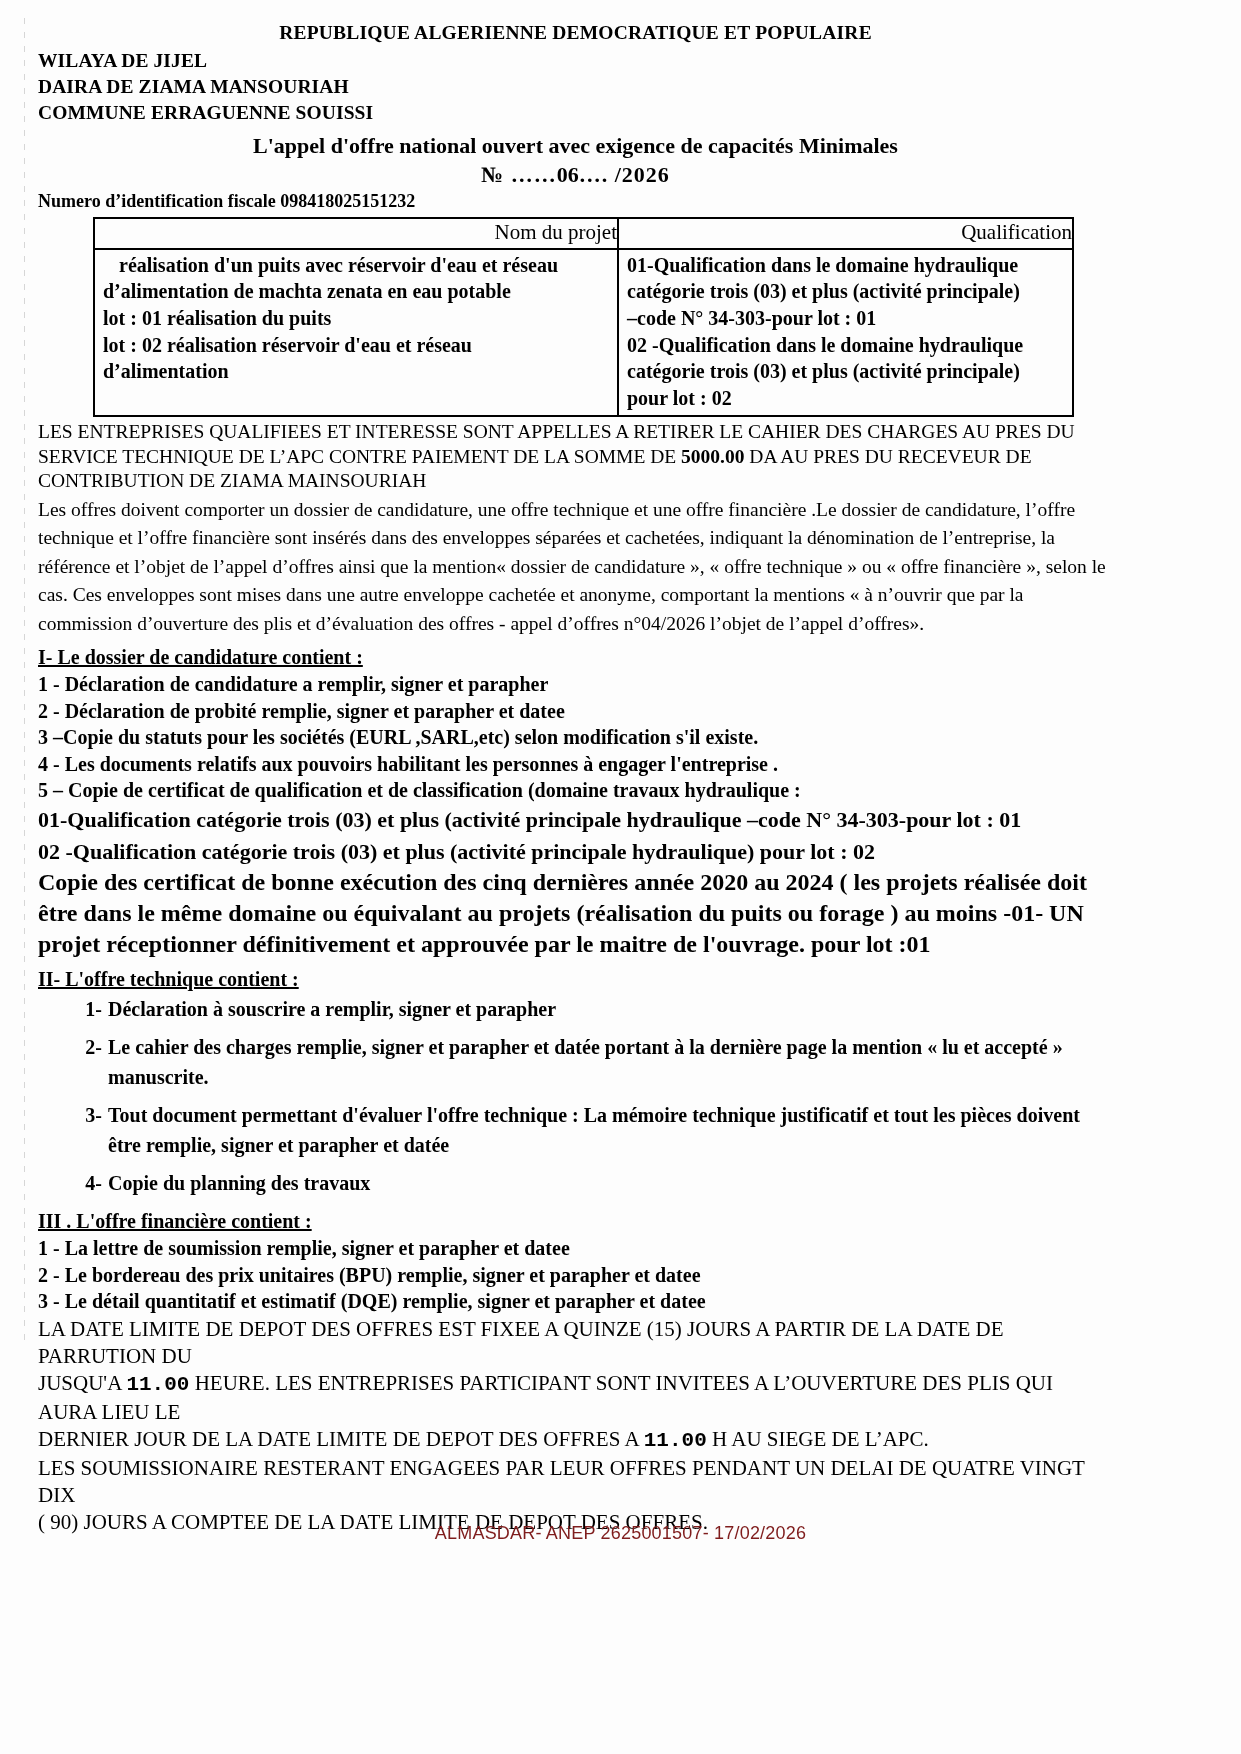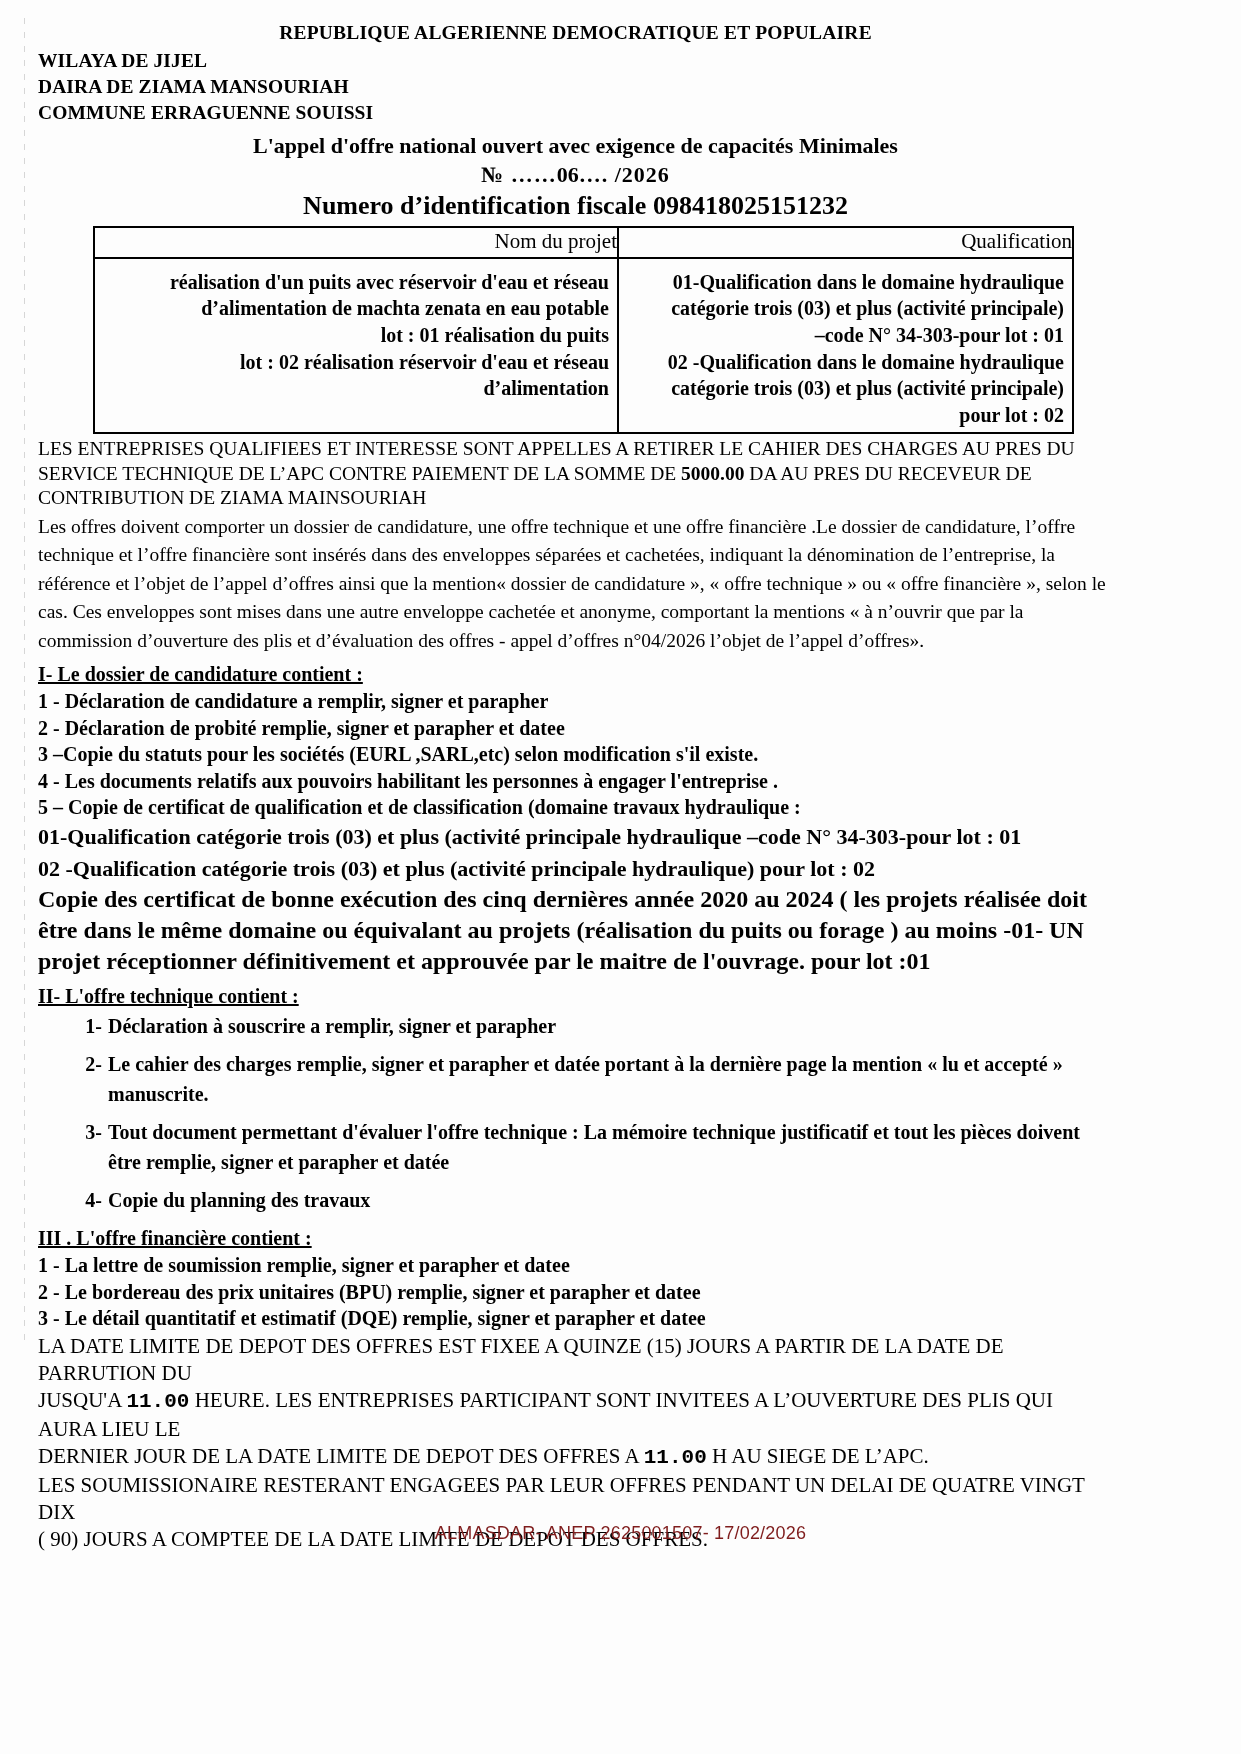--- a/index.html
+++ b/index.html
@@ -65,23 +65,22 @@
     margin: 7px 0 3px 0;
   }
   .tender-num {
     text-align: center;
     font-weight: bold;
     font-size: 22px;
     margin: 3px 0 3px 0;
   }
   .tender-num .dots { letter-spacing: 1px; }
   .fiscal {
-    text-align: center;
-    font-weight: bold;
-    font-size: 26px;
+    font-weight: bold;
+    font-size: 18px;
     margin: 3px 0 5px 0;
   }
 
   .prog-line {
     font-size: 19.5px;
     line-height: 1.3;
     margin: 0;
   }
   .prog-line .thin { font-weight: normal; }
   .prog-line b { font-weight: bold; }
@@ -90,22 +89,21 @@
   
   table.project-table {
     width: 975px;
     margin: 4px 0 0 55px;
     border-collapse: collapse;
     table-layout: fixed;
   }
   table.project-table td, table.project-table th {
     border: 2px solid #000;
     vertical-align: top;
-    padding: 10px 8px 4px 8px;
-    text-align: right;
+    padding: 2px 8px 4px 8px;
   }
   table.project-table th {
     text-align: right;
     font-weight: normal;
     font-size: 21px;
     padding: 1px 0 3px 0;
   }
   td.proj-cell {
     font-size: 20px;
     font-weight: bold;

